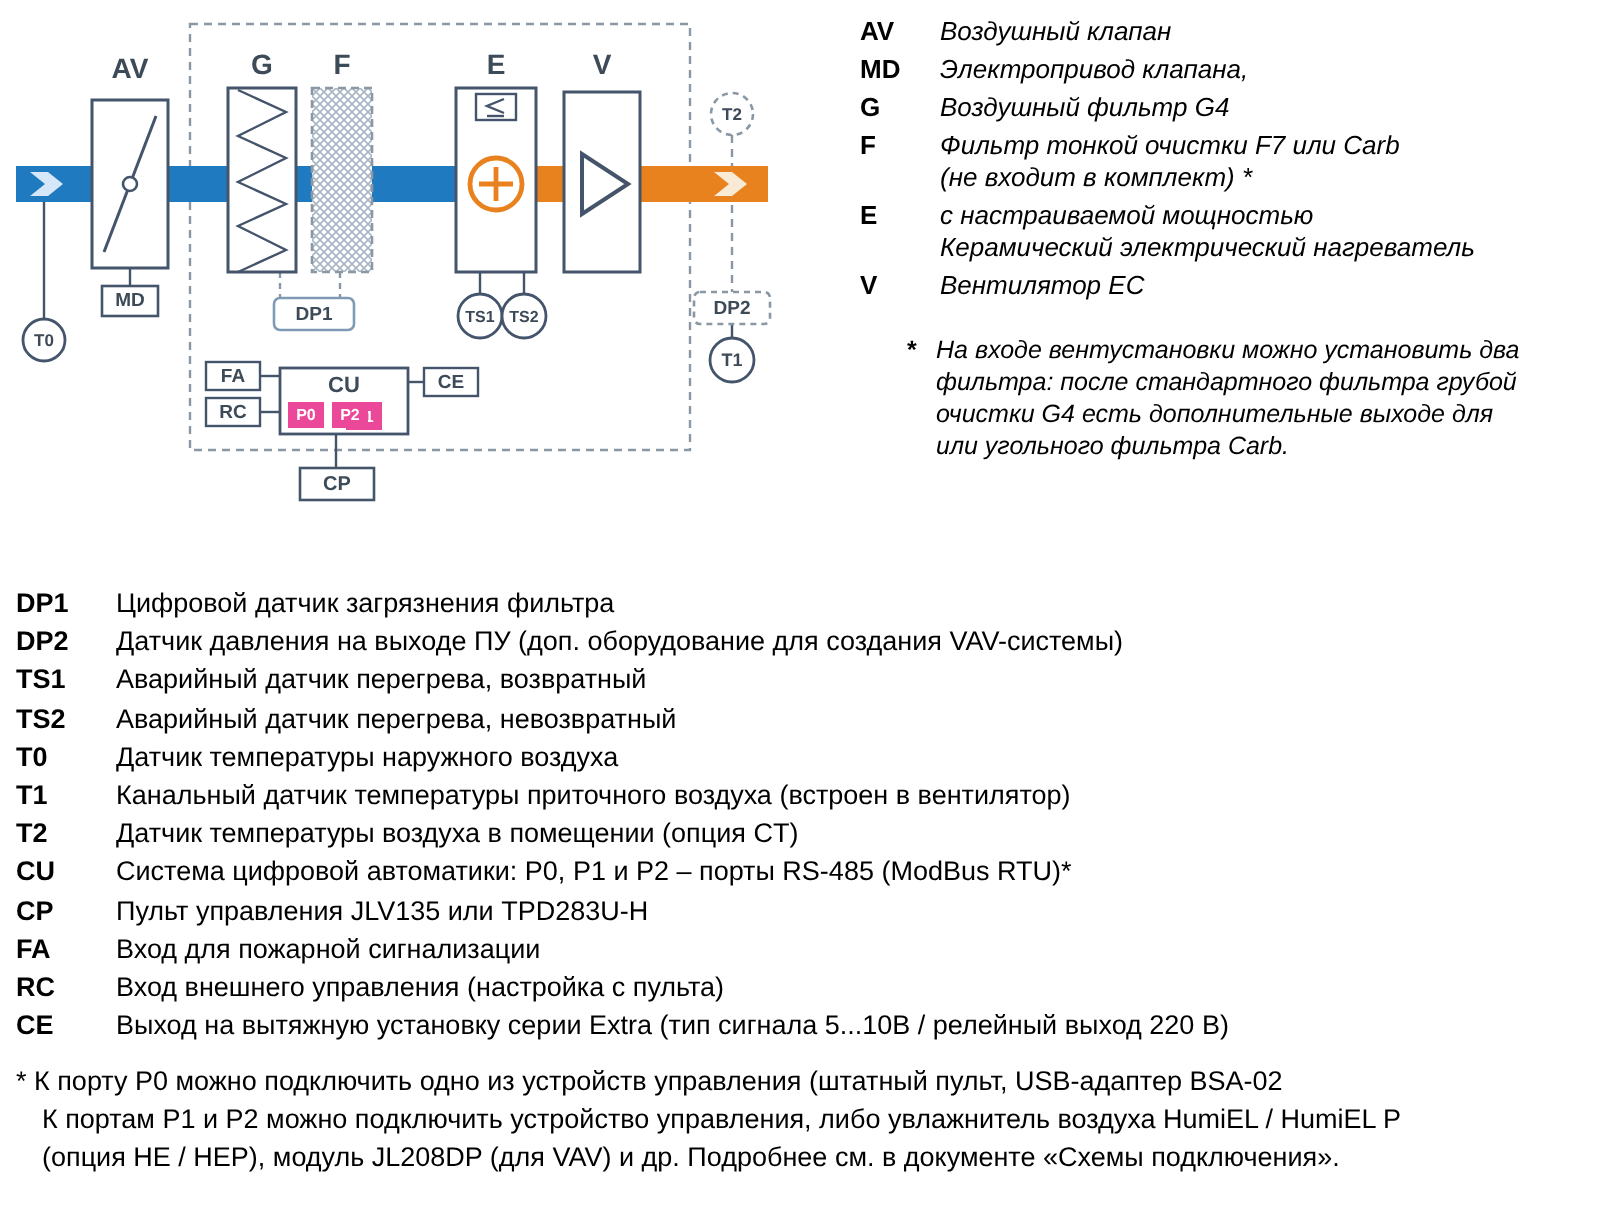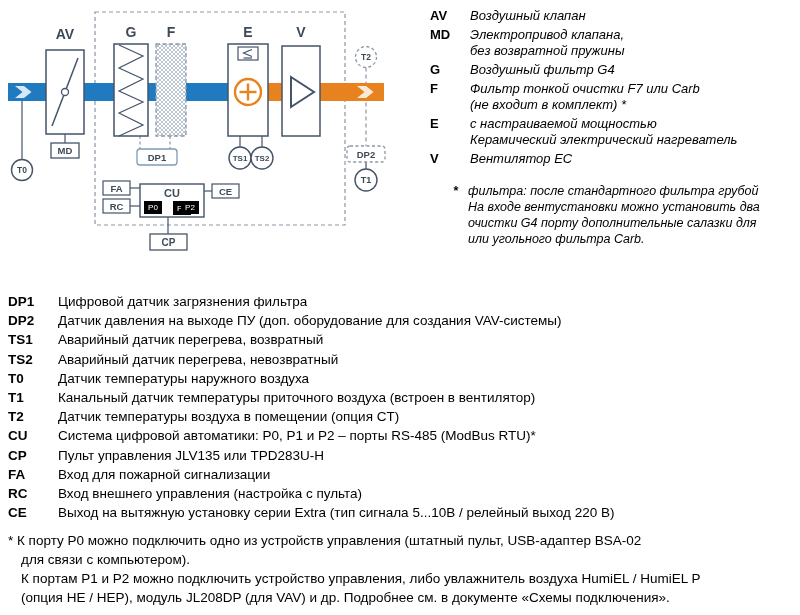--- a/index.html
+++ b/index.html
@@ -8,22 +8,22 @@
     font-family:"Liberation Sans", sans-serif;overflow:hidden;
   }
   
   .diagram{position:absolute;left:0;top:0;width:420px;height:290px;}
   .diagram svg{position:absolute;left:0;top:0;}
   .dlabel{position:absolute;display:flex;align-items:center;justify-content:center;color:#3d4a57;}
   .comp-letter{font-weight:bold;font-size:14px;}
   .box-label{font-size:9.5px;font-weight:600;}
   .circle-label{font-size:8.5px;font-weight:600;}
   .cu-title{font-weight:bold;font-size:11px;}
-  .port{position:absolute;background:#000000;color:#fff;display:flex;align-items:center;
-        justify-content:center;font-size:8px;font-weight:normal;}
+  .port{position:absolute;background:#ec4899;color:#fff;display:flex;align-items:center;
+        justify-content:center;font-size:8px;font-weight:bold;}
   
   .comp-legend{position:absolute;left:430px;top:8px;width:368px;font-size:13px;line-height:16px;}
   .cl-row{display:flex;margin-bottom:3px;}
   .cl-key{width:40px;font-weight:bold;flex-shrink:0;}
   .cl-text div{white-space:nowrap;font-style:italic;}
   .cl-note{display:flex;margin-top:16px;font-style:italic;font-size:12.5px;line-height:16px;}
   .cl-note-marker{width:15px;margin-left:23px;font-weight:bold;flex-shrink:0;}
   .cl-note-text div{white-space:nowrap;}
   
   .sensor-legend{position:absolute;left:8px;top:292px;width:788px;font-size:13.5px;line-height:19.2px;}
@@ -133,39 +133,38 @@
   <div class="dlabel circle-label" style="left:355.5px;top:46.5px;width:21px;height:21px;">T2</div>
   <div class="dlabel box-label" style="left:347px;top:146px;width:38px;height:16px;">DP2</div>
   <div class="dlabel circle-label" style="left:355px;top:169px;width:22px;height:22px;font-size:9px;">T1</div>
   <div class="dlabel box-label" style="left:137px;top:149px;width:40px;height:16px;">DP1</div>
   <div class="dlabel circle-label" style="left:229px;top:147px;width:22px;height:22px;font-size:8px;">TS1</div>
   <div class="dlabel circle-label" style="left:251px;top:147px;width:22px;height:22px;font-size:8px;">TS2</div>
 
   <div class="dlabel cu-title" style="left:140px;top:186px;width:64px;height:13px;">CU</div>
   <div class="port" style="left:144px;top:201px;width:18px;height:13px;">P0</div>
   <div class="port" style="left:173px;top:201px;width:18px;height:14px;">P1</div>
-  <div class="port" style="left:181px;top:201px;width:18px;height:13px;">P2</div>
+  <div class="port" style="left:166px;top:201px;width:18px;height:13px;">P2</div>
   <div class="dlabel box-label" style="left:103px;top:181px;width:27px;height:14px;">FA</div>
   <div class="dlabel box-label" style="left:103px;top:199px;width:27px;height:14px;">RC</div>
   <div class="dlabel box-label" style="left:212px;top:184px;width:27px;height:14px;">CE</div>
   <div class="dlabel box-label" style="left:150px;top:234px;width:37px;height:16px;font-size:10px;">CP</div>
 </div>
 
 <div class="comp-legend">
   <div class="cl-row">
     <div class="cl-key">AV</div>
     <div class="cl-text">
         <div>Воздушный клапан</div>
       </div>
   </div>
   <div class="cl-row">
     <div class="cl-key">MD</div>
     <div class="cl-text">
       <div>Электропривод клапана,</div>
-      <div>без возвратной пружины</div>
     </div>
   </div>
   <div class="cl-row">
     <div class="cl-key">G</div>
     <div class="cl-text">
         <div>Воздушный фильтр G4</div>
       </div>
   </div>
   <div class="cl-row">
     <div class="cl-key">F</div>
@@ -184,23 +183,23 @@
   <div class="cl-row">
     <div class="cl-key">V</div>
     <div class="cl-text">
         <div>Вентилятор ЕС</div>
       </div>
   </div>
 
   <div class="cl-note">
     <div class="cl-note-marker">*</div>
     <div class="cl-note-text">
+      <div>На входе вентустановки можно установить два</div>
       <div>фильтра: после стандартного фильтра грубой</div>
-      <div>На входе вентустановки можно установить два</div>
-      <div>очистки G4 порту дополнительные салазки для</div>
+      <div>очистки G4 есть дополнительные выходе для</div>
       <div>или угольного фильтра Carb.</div>
     </div>
   </div>
 </div>
 
 <div class="sensor-legend">
   <div class="sl-row">
     <div class="sl-key">DP1</div>
     <div class="sl-text">Цифровой датчик загрязнения фильтра</div>
   </div>
@@ -245,16 +244,15 @@
     <div class="sl-text">Вход внешнего управления (настройка с пульта)</div>
   </div>
   <div class="sl-row">
     <div class="sl-key">CE</div>
     <div class="sl-text">Выход на вытяжную установку серии Extra (тип сигнала 5...10В / релейный выход 220 В)</div>
   </div>
 </div>
 
 <div class="page-note">
   <div class="pn-line">* К порту P0 можно подключить одно из устройств управления (штатный пульт, USB-адаптер BSA-02</div>
-  <div class="pn-line pn-indent">для связи с компьютером).</div>
   <div class="pn-line pn-indent">К портам P1 и P2 можно подключить устройство управления, либо увлажнитель воздуха HumiEL /  HumiEL P</div>
   <div class="pn-line pn-indent">(опция HE / HEP), модуль JL208DP (для VAV) и др. Подробнее см. в документе «Схемы подключения».</div>
 </div>
 
 </body></html>

